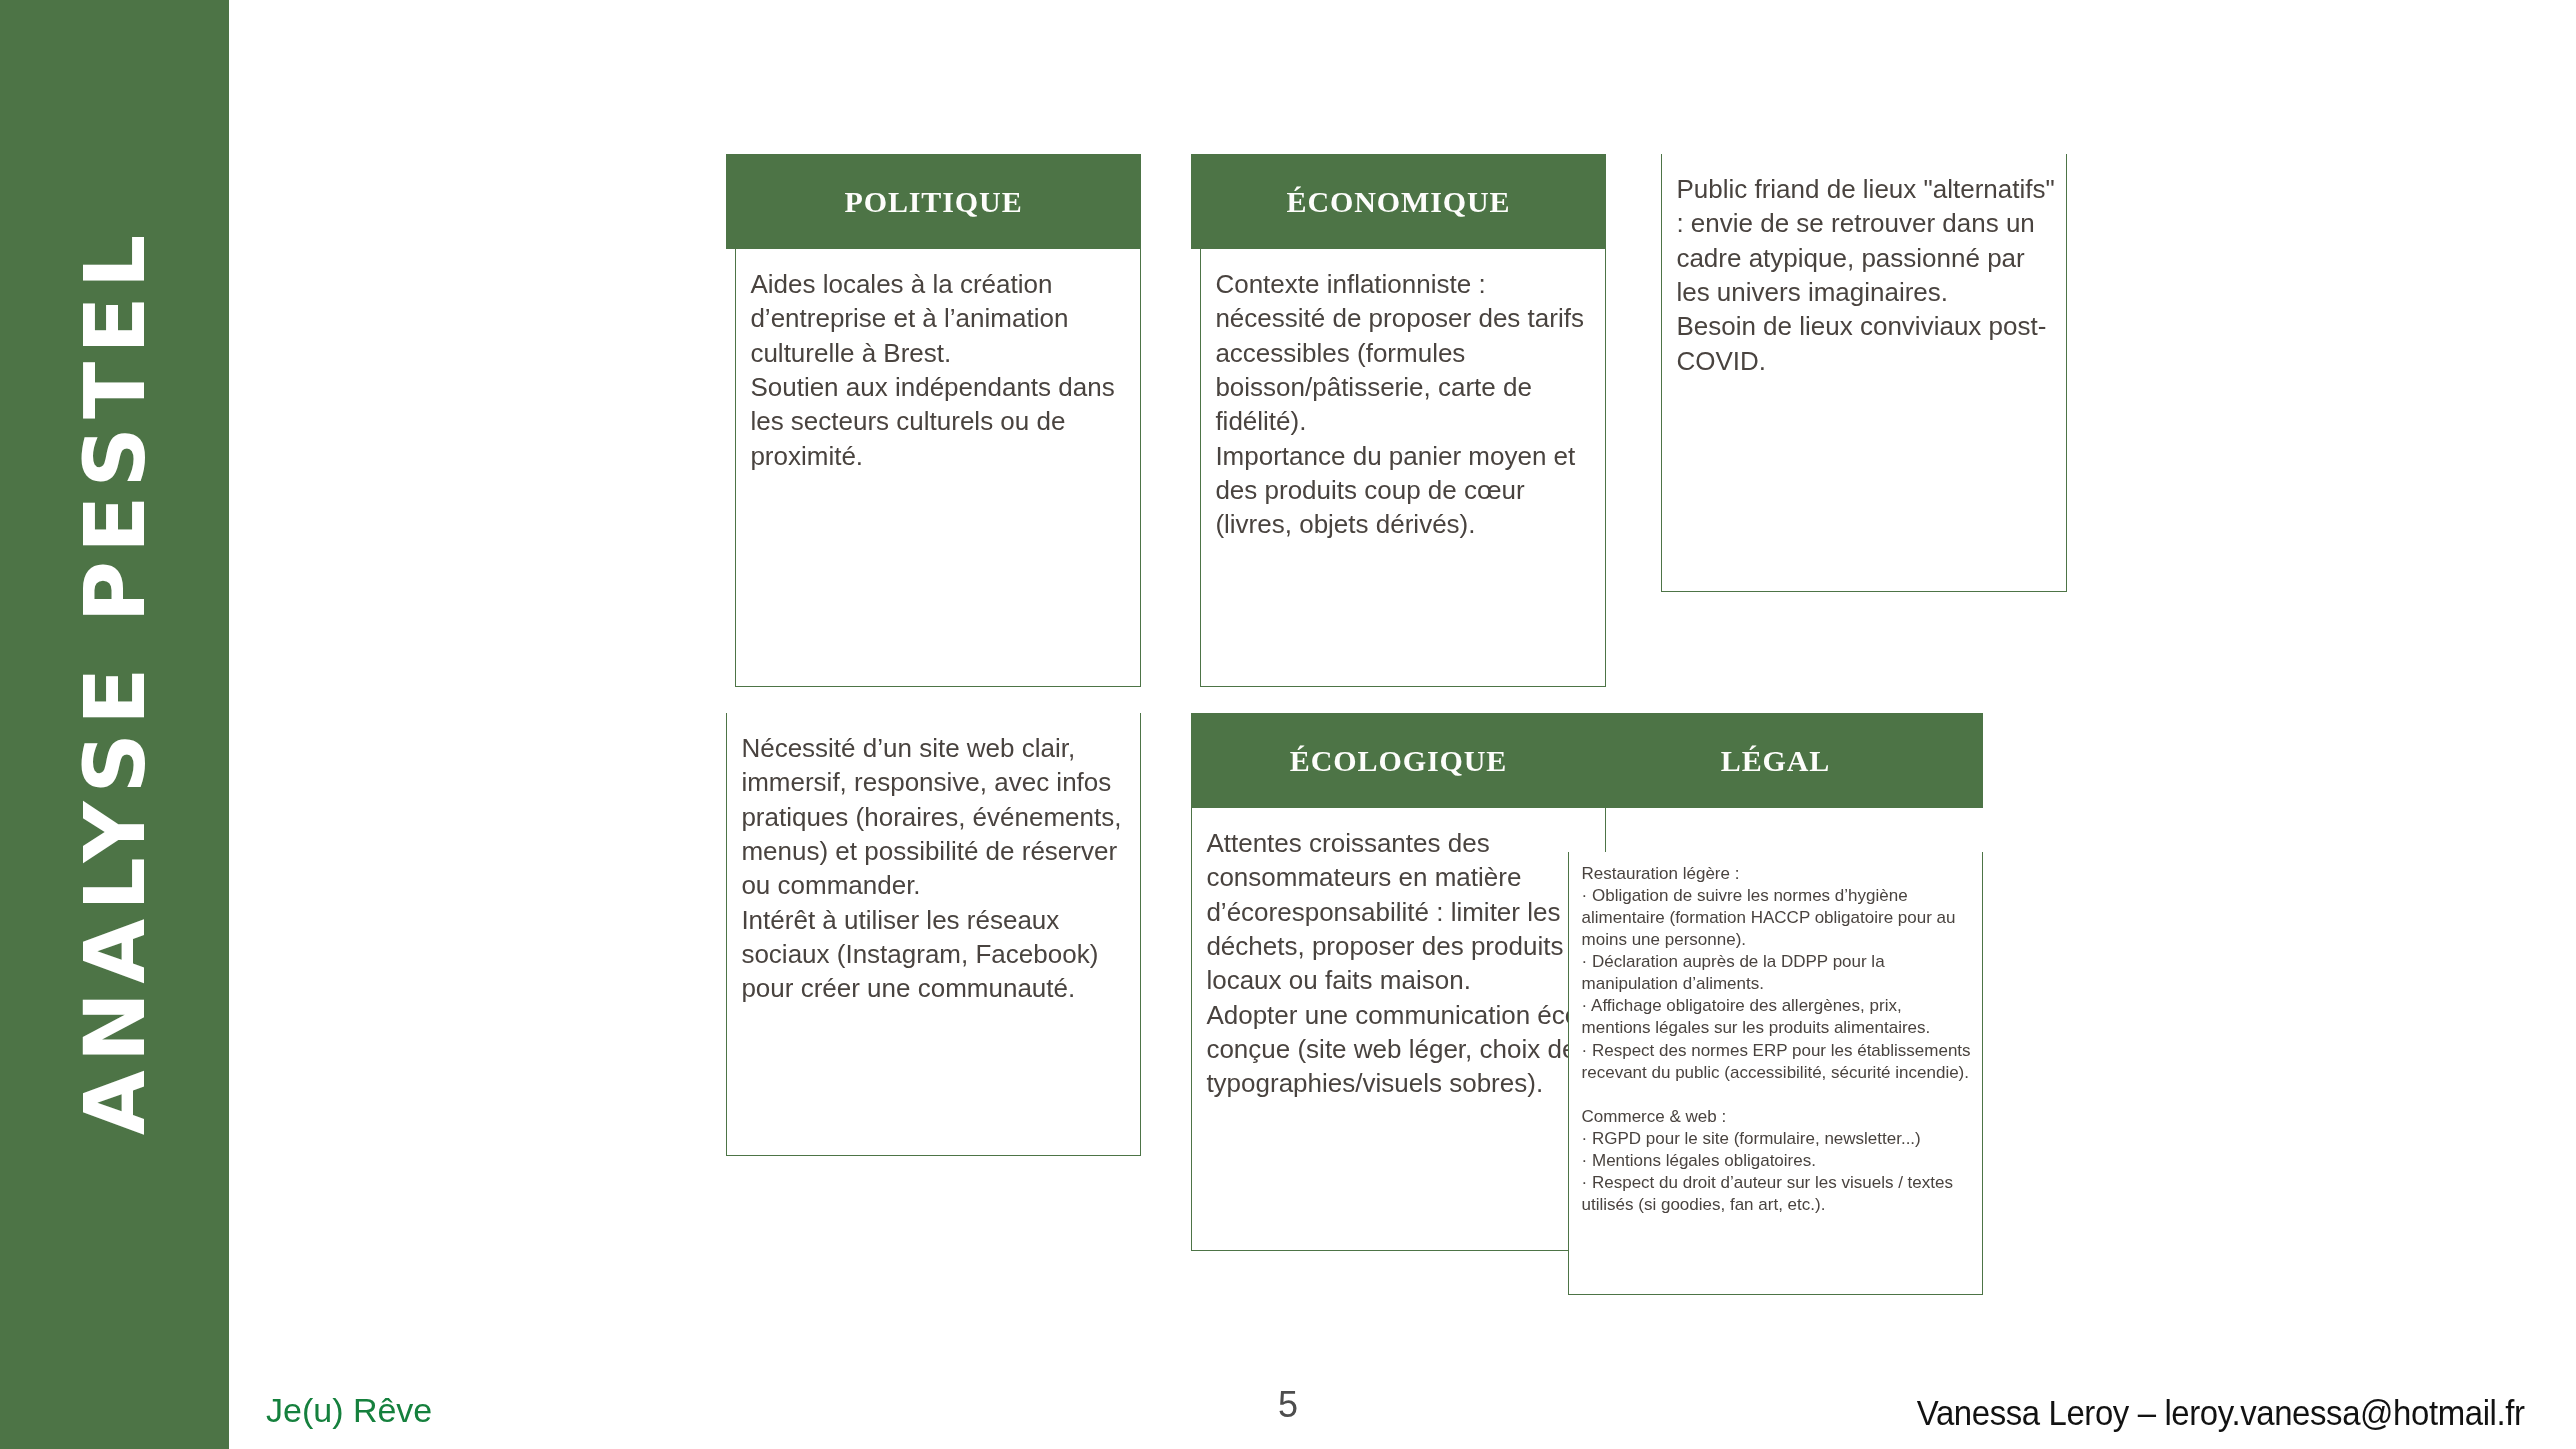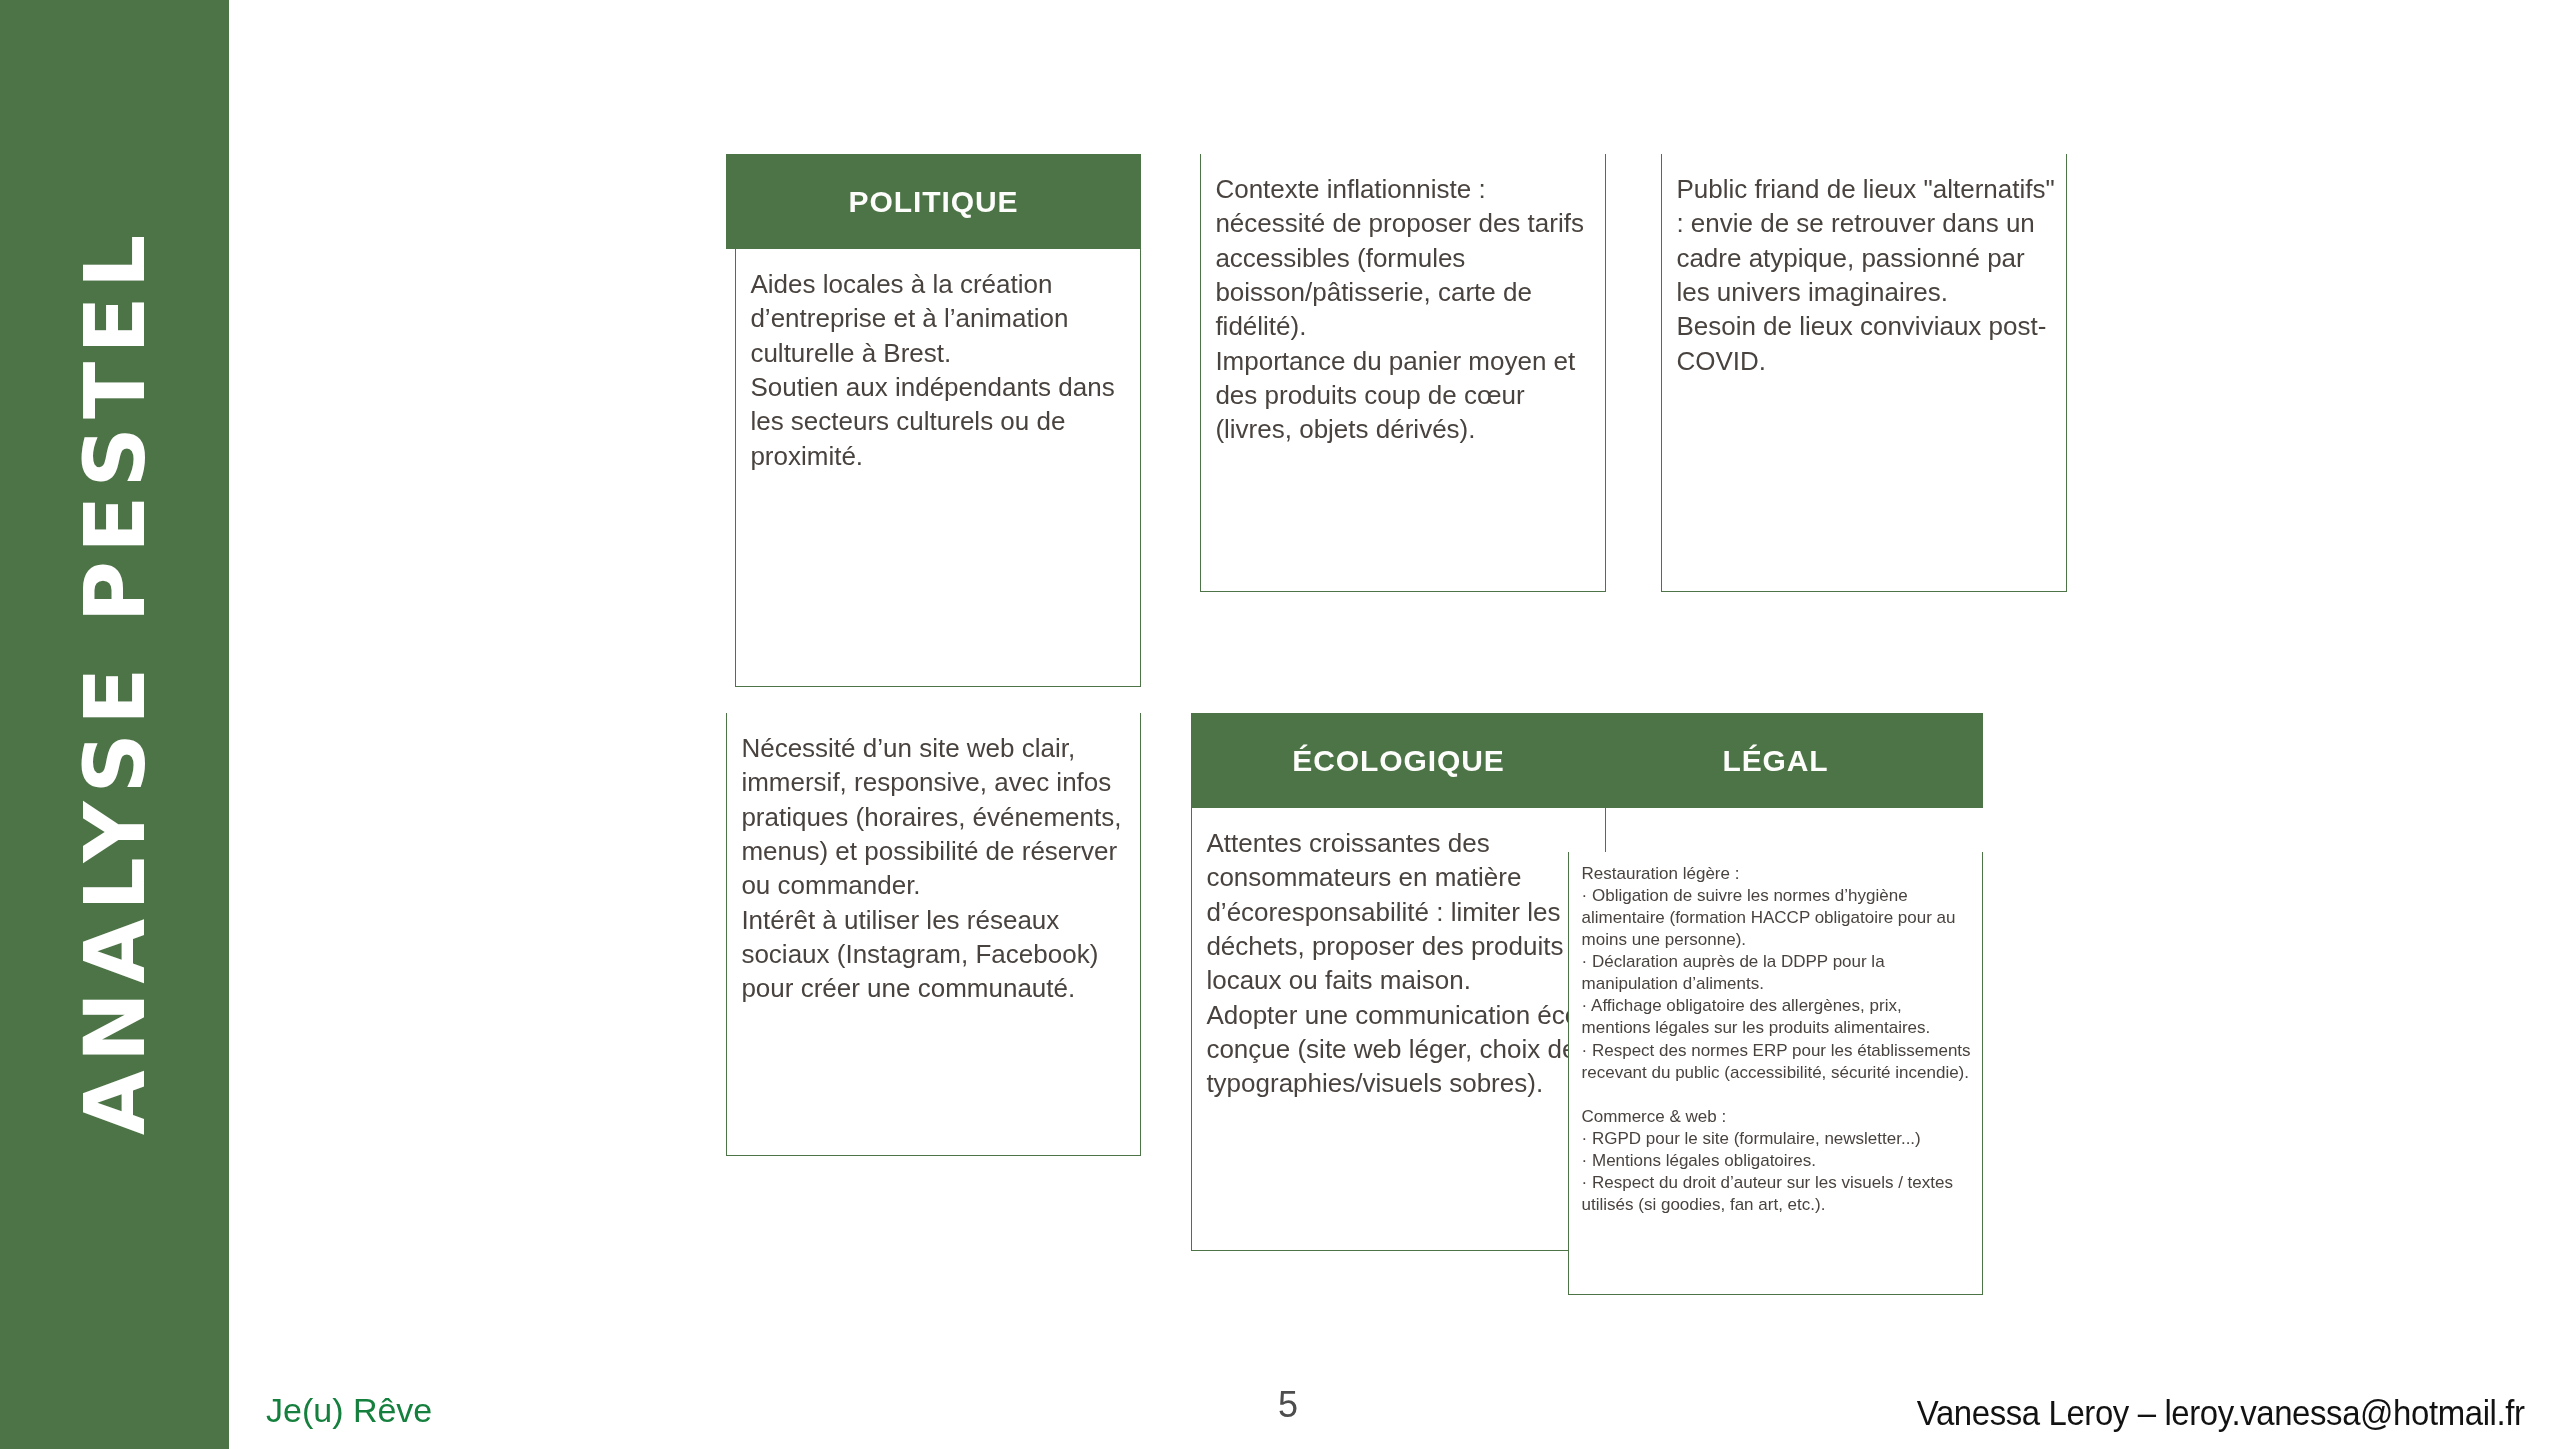--- a/index.html
+++ b/index.html
@@ -44,21 +44,21 @@
   }
   .card-header {
     height: 95px;
     background: #4d7446;
     display: flex;
     align-items: center;
     justify-content: center;
   }
   .card-title {
     color: #fdfdfb;
-    font-family: Liberation Sans, sans-serif;
+    font-family: Liberation Serif, serif;
     font-weight: bold;
     font-size: 30px;
     letter-spacing: 0.9px;
   }
   .card-body {
     box-sizing: border-box;
     background: #ffffff;
     border: 1.8px solid #4d7446;
     border-top: none;
     padding: 18px 10.8px 0 14.4px;
@@ -120,20 +120,23 @@
 
 <div class="card row1 c0">
   <div class="card-header">
     <div class="card-title">POLITIQUE</div>
   </div>
   <div class="card-body">Aides locales à la création d’entreprise et à l’animation culturelle à Brest.
 Soutien aux indépendants dans les secteurs culturels ou de proximité.</div>
 </div>
 
 <div class="card row1 c1">
+  <div class="card-header">
+    <div class="card-title">ÉCONOMIQUE</div>
+  </div>
   <div class="card-body">Contexte inflationniste : nécessité de proposer des tarifs accessibles (formules boisson/pâtisserie, carte de fidélité).
 Importance du panier moyen et des produits coup de cœur (livres, objets dérivés).</div>
 </div>
 
 <div class="card row1 c2">
   <div class="card-body">Public friand de lieux "alternatifs" : envie de se retrouver dans un cadre atypique, passionné par les univers imaginaires.
 Besoin de lieux conviviaux post-COVID.</div>
 </div>
 
 <div class="card row2 c3">

